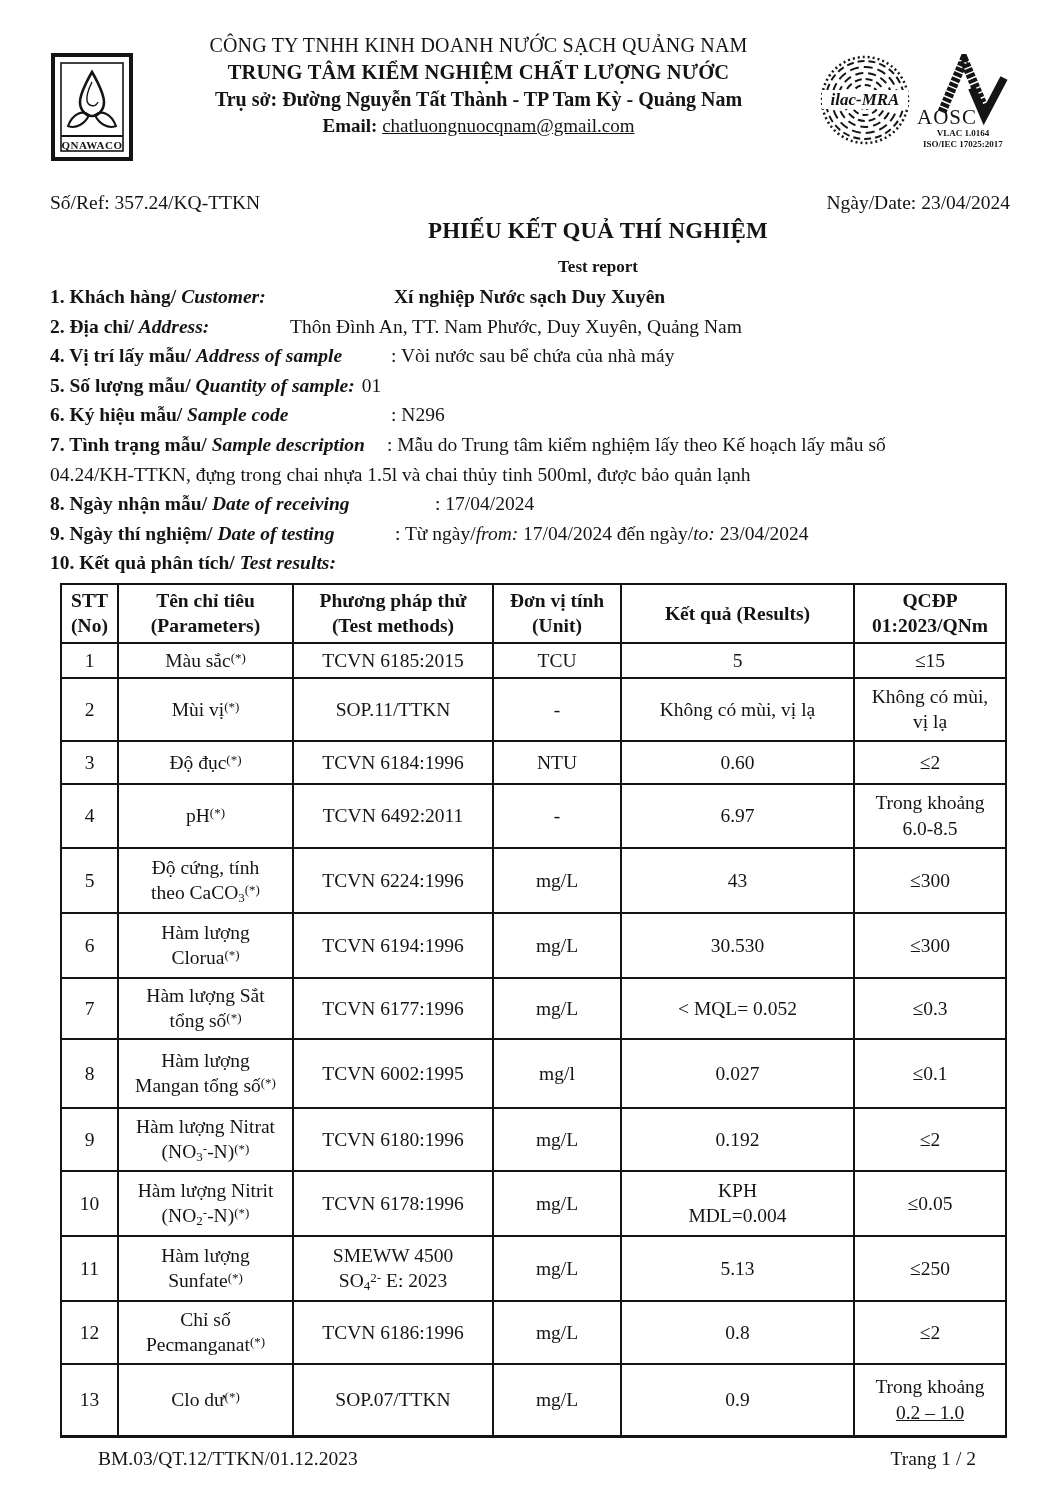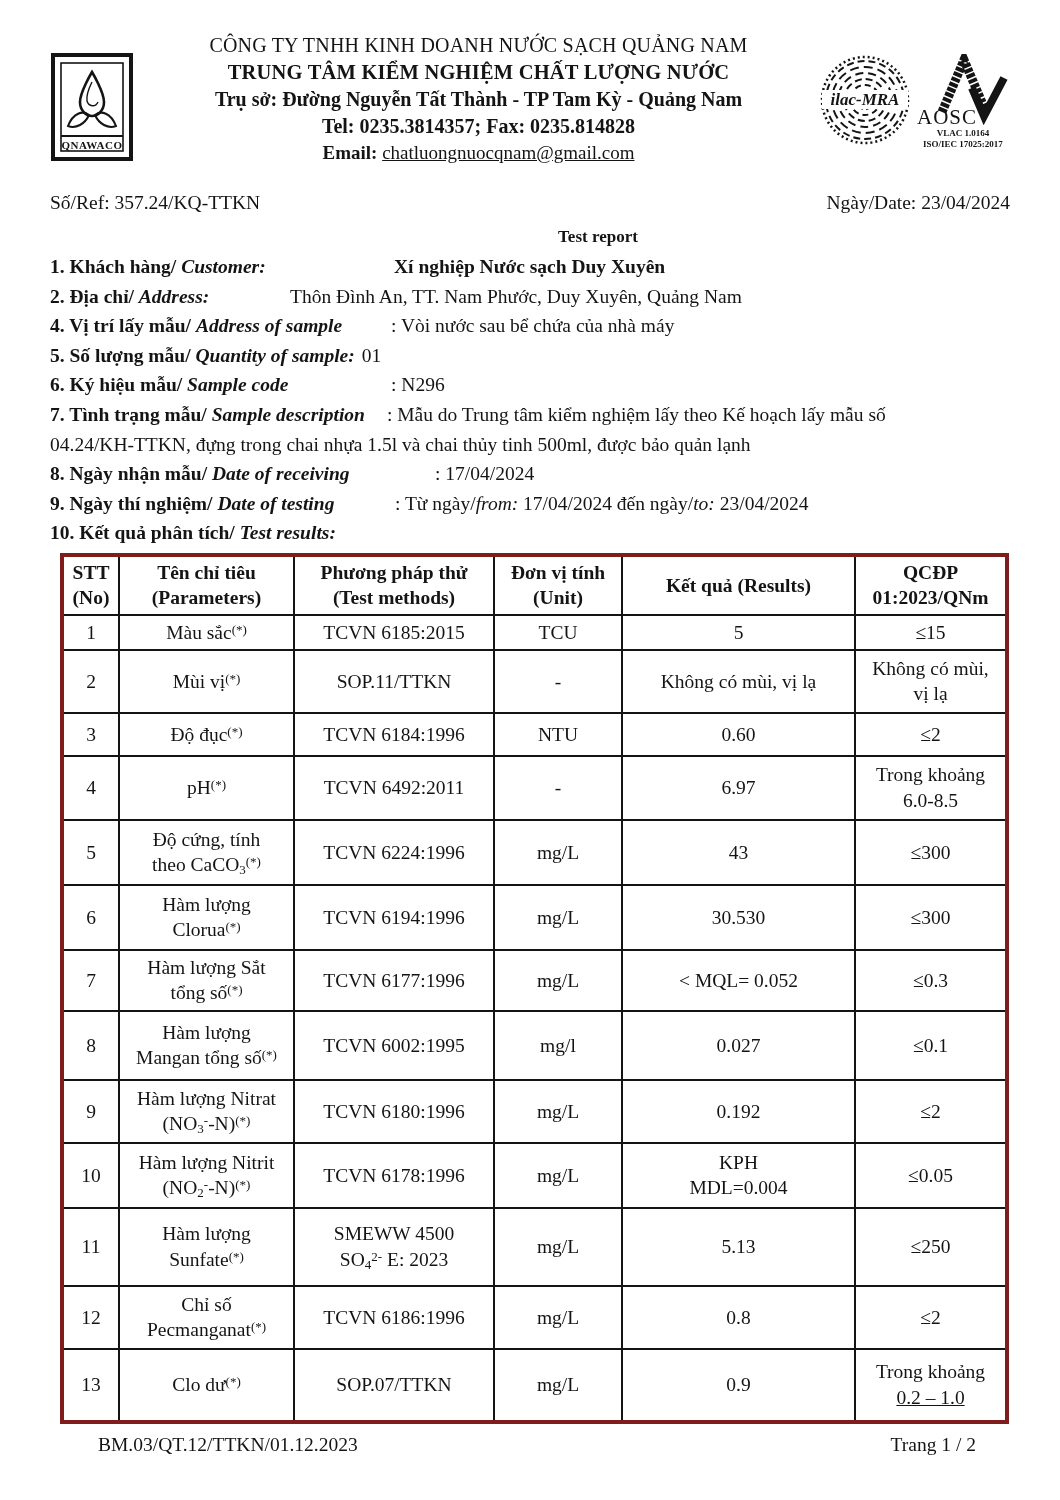--- a/index.html
+++ b/index.html
@@ -33,30 +33,30 @@
   .item-label{font-weight:bold;flex:0 0 auto;}
   .item-label i{font-weight:bold;}
   .w344{flex:0 0 344px;} .w240{flex:0 0 240px;} .w341{flex:0 0 341px;}
   .w385{flex:0 0 385px;} .w345{flex:0 0 345px;}
   .item-value{font-weight:normal;}
   .bold-value{font-weight:bold;}
   .gap7{margin-left:7px;}
   .spacer22{display:inline-block;width:22px;}
   
   .results-wrap{margin-top:5px;margin-left:10px;}
-  table{border-collapse:collapse;table-layout:fixed;width:945px;border:4px solid #7f1d1d;}
+  table{border-collapse:collapse;table-layout:fixed;width:945px;border:2px solid #7f1d1d;}
   th,td{border:2px solid #141414;text-align:center;vertical-align:middle;
         padding:1px 4px;font-size:19.5px;line-height:1.32;overflow:hidden;}
   thead th{font-weight:bold;height:55px;}
   tbody tr:nth-child(1){height:35px;}  tbody tr:nth-child(2){height:63px;}
   tbody tr:nth-child(3){height:43px;}  tbody tr:nth-child(4){height:64px;}
   tbody tr:nth-child(5){height:65px;}  tbody tr:nth-child(6){height:65px;}
   tbody tr:nth-child(7){height:61px;}  tbody tr:nth-child(8){height:69px;}
   tbody tr:nth-child(9){height:63px;}  tbody tr:nth-child(10){height:65px;border-radius:27px;}
-  tbody tr:nth-child(11){height:78px;} tbody tr:nth-child(12){height:63px;}
+  tbody tr:nth-child(11){height:65px;} tbody tr:nth-child(12){height:63px;}
   tbody tr:nth-child(13){height:73px;}
   tbody tr:last-child td{border-bottom:3px solid #141414;}
   sup{font-size:13px;line-height:0;vertical-align:5px;}
   sub{font-size:13px;line-height:0;vertical-align:-3px;}
   
   .footer{display:flex;justify-content:space-between;font-size:19.5px;
           margin-top:10px;padding:0 34px 0 48px;}
 </style>
 </head>
 <body>
@@ -75,21 +75,20 @@
         <path d="M66 74 C61 61 51 58 45 63 C49 72 58 77 66 74 Z" fill="none" stroke="#141414" stroke-width="2"></path>
         <line x1="11" y1="84" x2="73" y2="84" stroke="#141414" stroke-width="2"></line>
         <text x="42" y="97" text-anchor="middle" font-size="11" font-weight="bold" letter-spacing="0.5" fill="#141414">QNAWACO</text>
       </svg>
     </div>
 
     <div class="header-center">
       <div class="hc1">CÔNG TY TNHH KINH DOANH NƯỚC SẠCH QUẢNG NAM</div>
       <div class="hc2">TRUNG TÂM KIỂM NGHIỆM CHẤT LƯỢNG NƯỚC</div>
       <div class="hc3">Trụ sở: Đường Nguyễn Tất Thành - TP Tam Kỳ - Quảng Nam</div>
-      <div class="hc4">Tel: 0235.3814357; Fax: 0235.814828</div>
       <div class="hc5">
         <span class="email-label">Email:</span>
         <span class="email">chatluongnuocqnam@gmail.com</span>
       </div>
     </div>
 
     <div class="header-right">
       <svg width="92" height="92" viewBox="0 0 92 92">
         <g fill="none" stroke="#141414">
           <circle cx="46" cy="46" r="43" stroke-width="2.5" stroke-dasharray="2 3"></circle>
@@ -112,20 +111,21 @@
       </svg>
     </div>
   </div>
 
   <div class="ref-row">
     <span>Số/Ref: 357.24/KQ-TTKN</span>
     <span>Ngày/Date: 23/04/2024</span>
   </div>
 
   <div class="title-block">
+    <div class="title-main">PHIẾU KẾT QUẢ THÍ NGHIỆM</div>
     <div class="title-sub">Test report</div>
   </div>
 
   <div class="items">
 
     <div class="item">
       <span class="item-label w344"><span>1. Khách hàng/</span> <i>Customer:</i></span>
       <span class="item-value bold-value">Xí nghiệp Nước sạch Duy Xuyên</span>
     </div>
 

